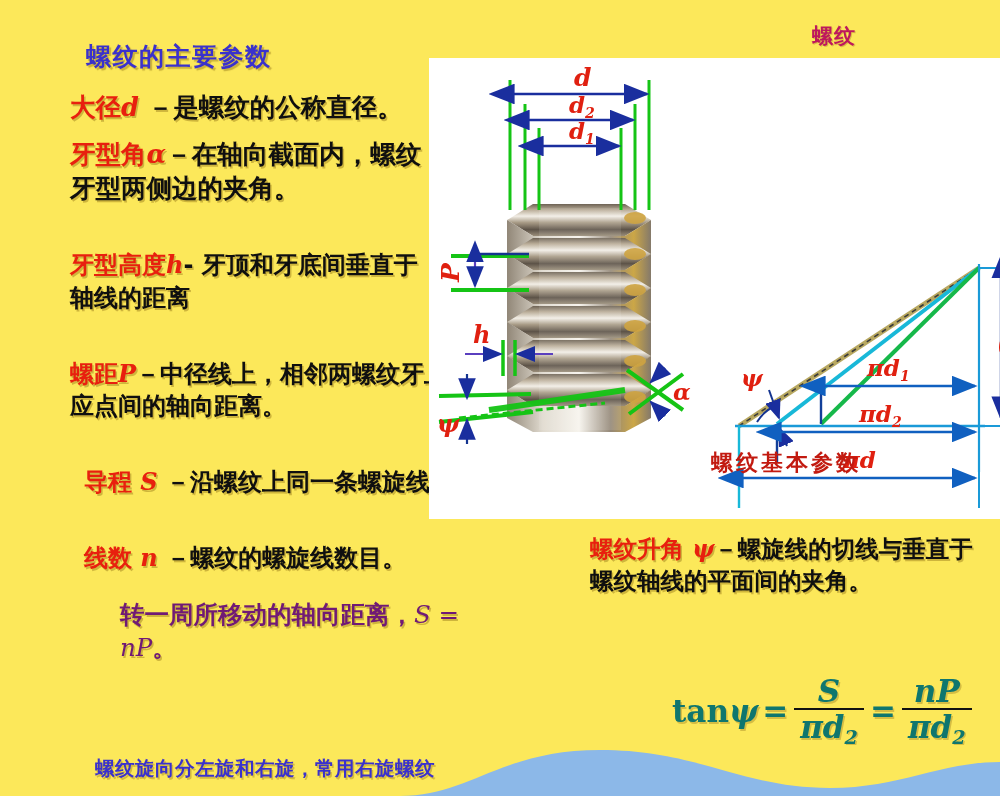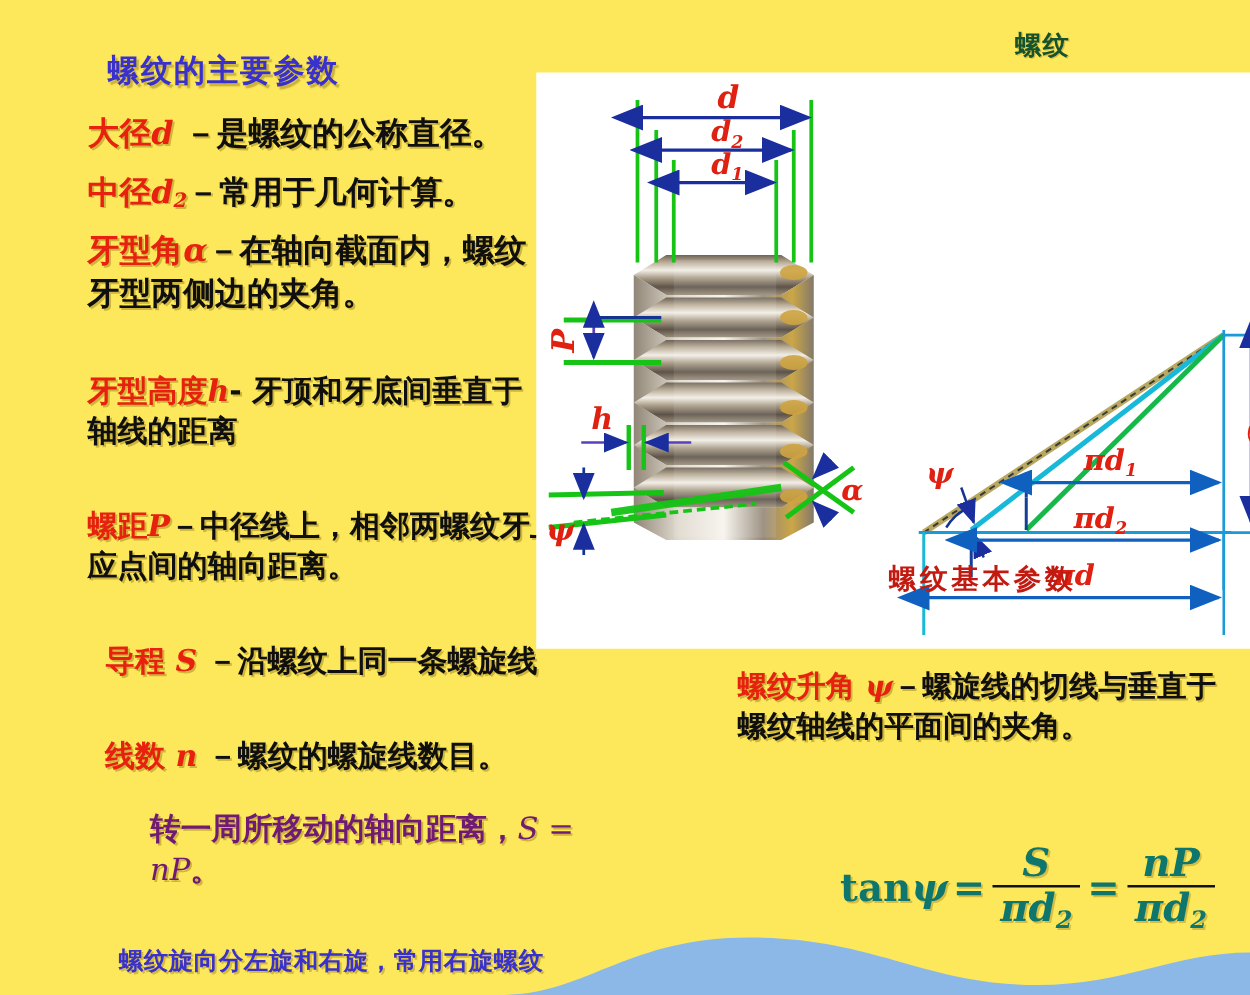--- a/index.html
+++ b/index.html
@@ -10,21 +10,21 @@
     font-family:"DejaVu Sans","Liberation Sans",sans-serif;
   }
   #slide{position:absolute;left:0;top:0;width:1000px;height:796px;overflow:hidden;background:#fce85a;}
 
   
   .wave{position:absolute;left:0;bottom:0;width:1000px;height:60px;pointer-events:none;}
 
   
   .corner-title{
     position:absolute;left:812px;top:22px;
-    color:#14532d;font-weight:bold;font-size:21px;
+    color:#be185d;font-weight:bold;font-size:21px;
     letter-spacing:1px;
     text-shadow:1px 1px 0 rgba(120,60,0,.25);
   }
 
   
   .heading{
     position:absolute;left:86px;top:40px;
     color:#3a31cc;font-weight:bold;font-size:25px;
     letter-spacing:1.5px;
     text-shadow:2px 2px 1px rgba(140,110,20,.45);
@@ -105,23 +105,20 @@
   <div class="heading" data-name="page-title">螺纹的主要参数</div>
 
   <div class="params" data-name="parameter-list">
 
     <div class="p-line" data-name="param-major-diameter" style="margin-top:2px;">
       <span class="term" data-name="param-term">大径</span><span class="sym" data-name="param-symbol">d</span>
       <span data-name="param-desc">－是螺纹的公称直径。</span>
     </div>
 
 
-    <div class="p-line sp1" data-name="param-pitch-diameter">
-      <span class="term" data-name="param-term">中径</span><span class="sym" data-name="param-symbol">d</span><span class="sym sub" data-name="param-symbol-sub">2</span><span data-name="param-desc">－常用于几何计算。</span>
-    </div>
 
     <div class="p-line wrap sp1" data-name="param-thread-angle" style="width:352px;">
       <span class="term" data-name="param-term">牙型角</span><span class="sym" data-name="param-symbol">α</span><span data-name="param-desc">－在轴向截面内，螺纹牙型两侧边的夹角。</span>
     </div>
 
     <div class="p-line wrap sp2 p-small" data-name="param-tooth-height" style="width:370px;">
       <span class="term" data-name="param-term">牙型高度</span><span class="sym" data-name="param-symbol">h</span><span data-name="param-desc">- 牙顶和牙底间垂直于轴线的距离</span>
     </div>
 
     <div class="p-line wrap sp2 p-small" data-name="param-pitch" style="width:420px;">

